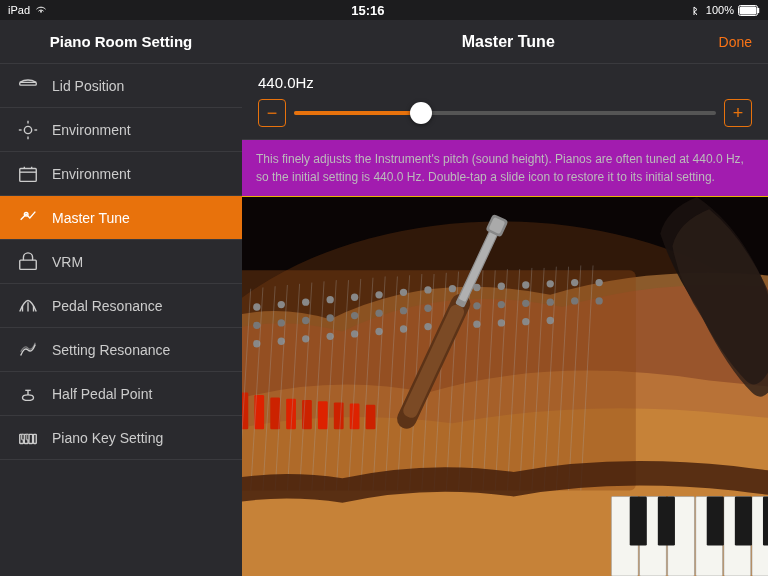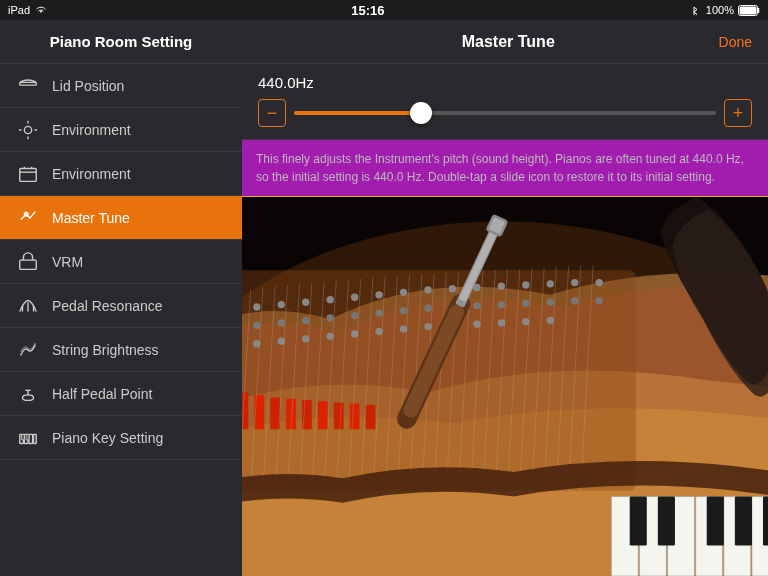--- a/index.html
+++ b/index.html
@@ -310,21 +310,21 @@
       <span class="item-label">Pedal Resonance</span>
     </div>
 
     <div class="sidebar-item">
       <div class="item-icon">
         <svg viewBox="0 0 24 24">
             <path d="M4 18 Q8 8 12 12 Q16 16 20 6" stroke="#ccc" stroke-width="1.5" fill="none"></path>
             <path d="M4 14 Q8 6 12 10 Q16 14 20 4" stroke="#ccc" stroke-width="1.3" fill="none" opacity="0.5"></path>
           </svg>
       </div>
-      <span class="item-label">String Brightness</span>
+      <span class="item-label">Setting Resonance</span>
     </div>
 
     <div class="sidebar-item">
       <div class="item-icon">
         <svg viewBox="0 0 24 24">
             <ellipse cx="12" cy="16" rx="6" ry="3" stroke="#ccc" stroke-width="1.5" fill="none"></ellipse>
             <path d="M12 13V8" stroke="#ccc" stroke-width="1.5"></path>
             <path d="M9 8 h6" stroke="#ccc" stroke-width="1.5"></path>
           </svg>
       </div>

